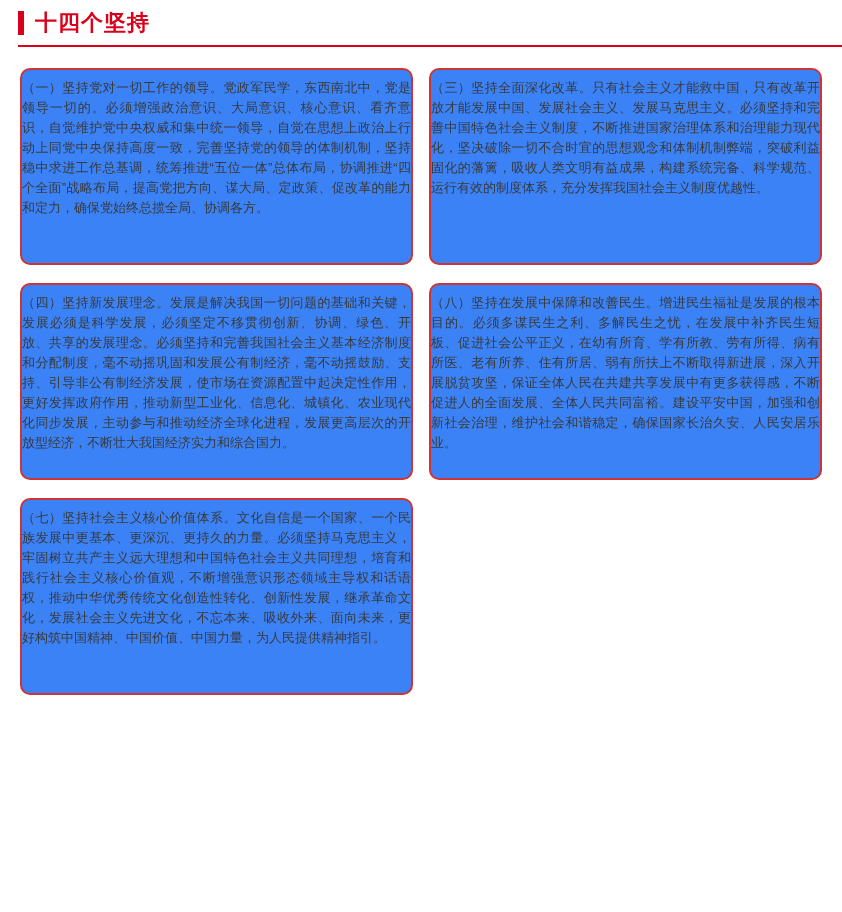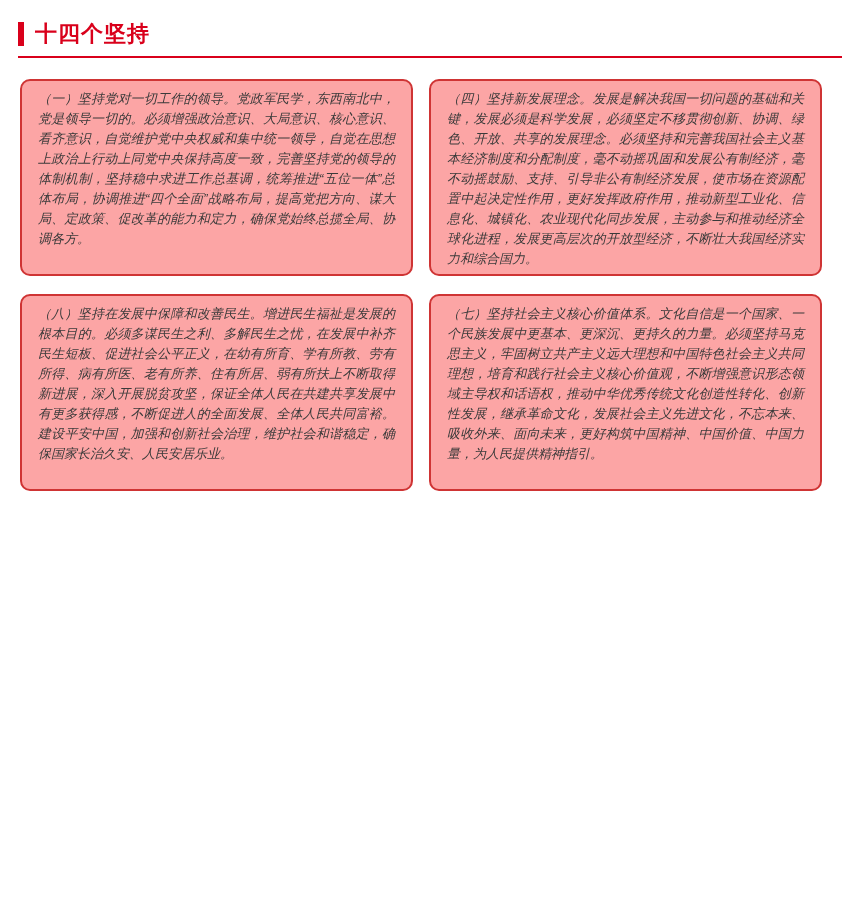--- a/index.html
+++ b/index.html
@@ -10,21 +10,21 @@
   *{margin:0;padding:0;box-sizing:border-box;}
   html,body{background:#ffffff;}
   body{
     width:842px;height:912px;
     font-family:"Liberation Sans","DejaVu Sans",sans-serif;
     color:var(--text);
     overflow:hidden;
     position:relative;
   }
   .header{
-    padding-top:20px;
+    padding-top:9px;
   }
   .title-row{
     display:flex;
     align-items:center;
     margin-left:18px;
   }
   .accent-bar{
     width:6px;height:24px;
     background:var(--accent);
     margin-right:11px;
@@ -45,24 +45,23 @@
     margin:21px 20px 0 20px;
     display:grid;
     grid-template-columns:1fr 1fr;
     grid-template-rows:repeat(4,197px);
     column-gap:16px;
     row-gap:18px;
   }
   .card{
     border:2px solid var(--card-border);
     border-radius:10px;
-    padding:8px 16px;
+    padding:8px 0;
     overflow:hidden;
-    background:#fca5a5;
-    font-style:italic;
+    background:#3b82f6;
   }
   .card p{
     font-size:13px;
     line-height:20px;
     text-align:justify;
     color:var(--text);
   }
 </style>
 </head>
 <body>
@@ -75,20 +74,23 @@
       <span class="page-title">十四个坚持</span>
     </div>
     <div class="header-divider"></div>
   </div>
 
   <div class="grid">
     <div class="card">
       <p>（一）坚持党对一切工作的领导。党政军民学，东西南北中，党是领导一切的。必须增强政治意识、大局意识、核心意识、看齐意识，自觉维护党中央权威和集中统一领导，自觉在思想上政治上行动上同党中央保持高度一致，完善坚持党的领导的体制机制，坚持稳中求进工作总基调，统筹推进“五位一体”总体布局，协调推进“四个全面”战略布局，提高党把方向、谋大局、定政策、促改革的能力和定力，确保党始终总揽全局、协调各方。</p>
     </div>
     <div class="card">
+      <p>（三）坚持全面深化改革。只有社会主义才能救中国，只有改革开放才能发展中国、发展社会主义、发展马克思主义。必须坚持和完善中国特色社会主义制度，不断推进国家治理体系和治理能力现代化，坚决破除一切不合时宜的思想观念和体制机制弊端，突破利益固化的藩篱，吸收人类文明有益成果，构建系统完备、科学规范、运行有效的制度体系，充分发挥我国社会主义制度优越性。</p>
+    </div>
+    <div class="card">
       <p>（四）坚持新发展理念。发展是解决我国一切问题的基础和关键，发展必须是科学发展，必须坚定不移贯彻创新、协调、绿色、开放、共享的发展理念。必须坚持和完善我国社会主义基本经济制度和分配制度，毫不动摇巩固和发展公有制经济，毫不动摇鼓励、支持、引导非公有制经济发展，使市场在资源配置中起决定性作用，更好发挥政府作用，推动新型工业化、信息化、城镇化、农业现代化同步发展，主动参与和推动经济全球化进程，发展更高层次的开放型经济，不断壮大我国经济实力和综合国力。</p>
     </div>
     <div class="card">
       <p>（八）坚持在发展中保障和改善民生。增进民生福祉是发展的根本目的。必须多谋民生之利、多解民生之忧，在发展中补齐民生短板、促进社会公平正义，在幼有所育、学有所教、劳有所得、病有所医、老有所养、住有所居、弱有所扶上不断取得新进展，深入开展脱贫攻坚，保证全体人民在共建共享发展中有更多获得感，不断促进人的全面发展、全体人民共同富裕。建设平安中国，加强和创新社会治理，维护社会和谐稳定，确保国家长治久安、人民安居乐业。</p>
     </div>
     <div class="card">
       <p>（七）坚持社会主义核心价值体系。文化自信是一个国家、一个民族发展中更基本、更深沉、更持久的力量。必须坚持马克思主义，牢固树立共产主义远大理想和中国特色社会主义共同理想，培育和践行社会主义核心价值观，不断增强意识形态领域主导权和话语权，推动中华优秀传统文化创造性转化、创新性发展，继承革命文化，发展社会主义先进文化，不忘本来、吸收外来、面向未来，更好构筑中国精神、中国价值、中国力量，为人民提供精神指引。</p>
     </div>
   </div>
 

